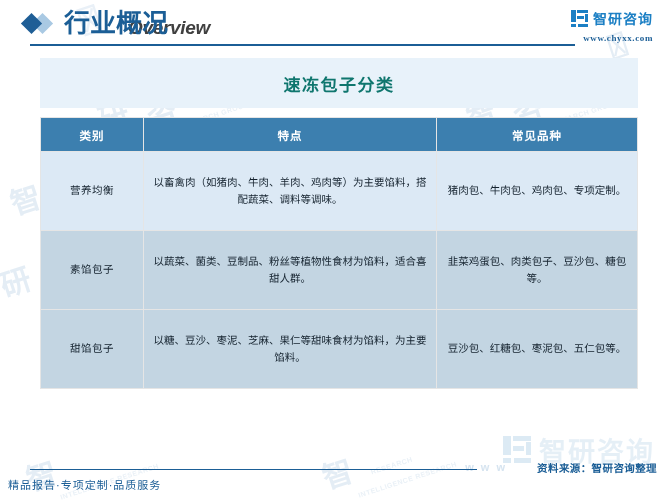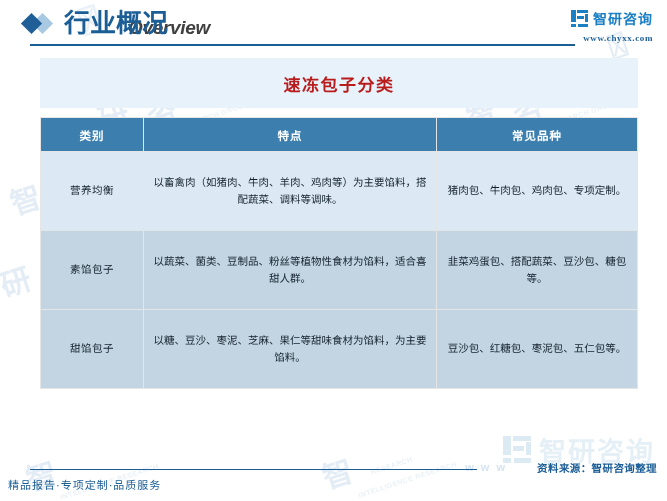--- a/index.html
+++ b/index.html
@@ -153,21 +153,21 @@
   
   .card {
     position: absolute;
     left: 40px;
     top: 58px;
     width: 598px;
     z-index: 2;
   }
   .card-title {
     background: #e8f2fa;
-    color: #b91c1c;
+    color: #0f766e;
     font-family: Liberation Sans, sans-serif;
     font-weight: bold;
     font-size: 17px;
     text-align: center;
     padding: 13px 0 12px;
     letter-spacing: 1.5px;
   }
   table.data {
     width: 100%;
     border-collapse: separate;
@@ -335,21 +335,21 @@
     </thead>
     <tbody>
       <tr class="row-a">
         <td class="cat">营养均衡</td>
         <td class="desc">以畜禽肉（如猪肉、牛肉、羊肉、鸡肉等）为主要馅料，搭配蔬菜、调料等调味。</td>
         <td class="kind">猪肉包、牛肉包、鸡肉包、专项定制。</td>
       </tr>
       <tr class="row-b">
         <td class="cat">素馅包子</td>
         <td class="desc">以蔬菜、菌类、豆制品、粉丝等植物性食材为馅料，适合喜甜人群。</td>
-        <td class="kind">韭菜鸡蛋包、搭配蔬菜、豆沙包、糖包等。</td>
+        <td class="kind">韭菜鸡蛋包、肉类包子、豆沙包、糖包等。</td>
       </tr>
       <tr class="row-b">
         <td class="cat">甜馅包子</td>
         <td class="desc">以糖、豆沙、枣泥、芝麻、果仁等甜味食材为馅料，为主要馅料。</td>
         <td class="kind">豆沙包、红糖包、枣泥包、五仁包等。</td>
       </tr>
     </tbody>
   </table>
 </div>
 

